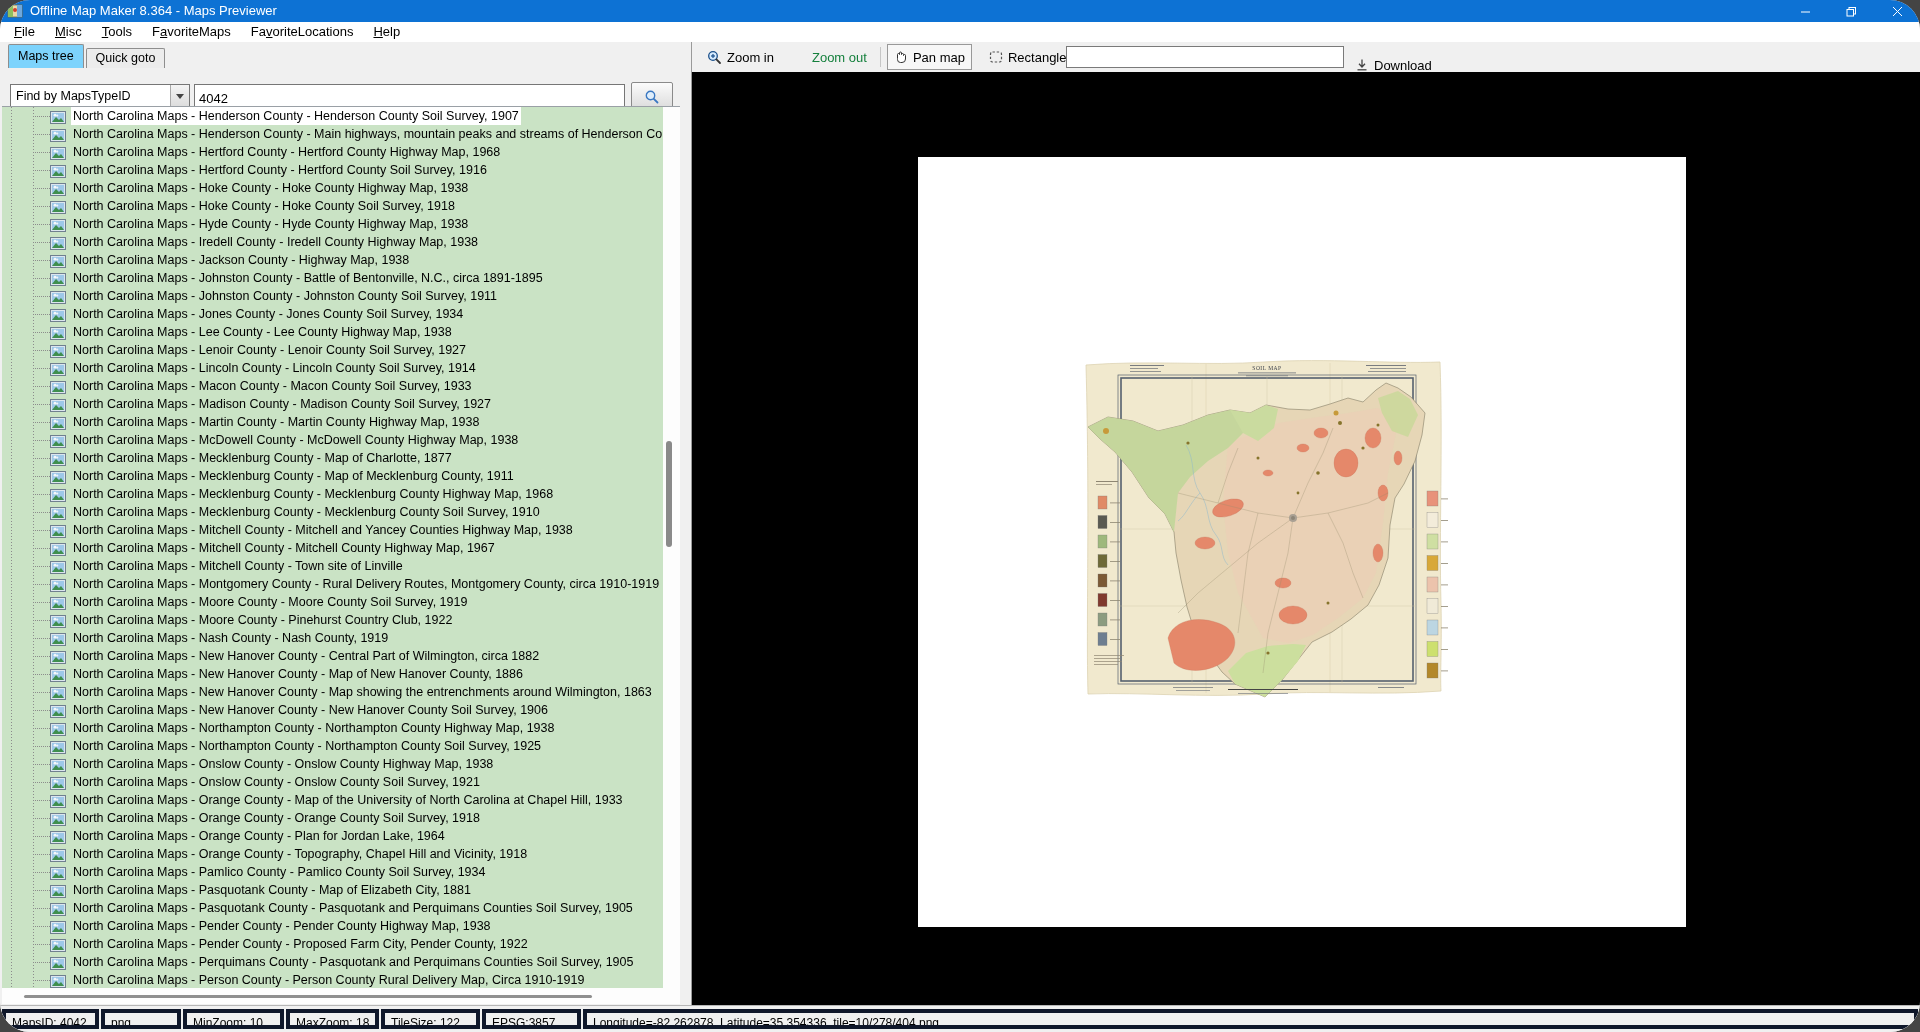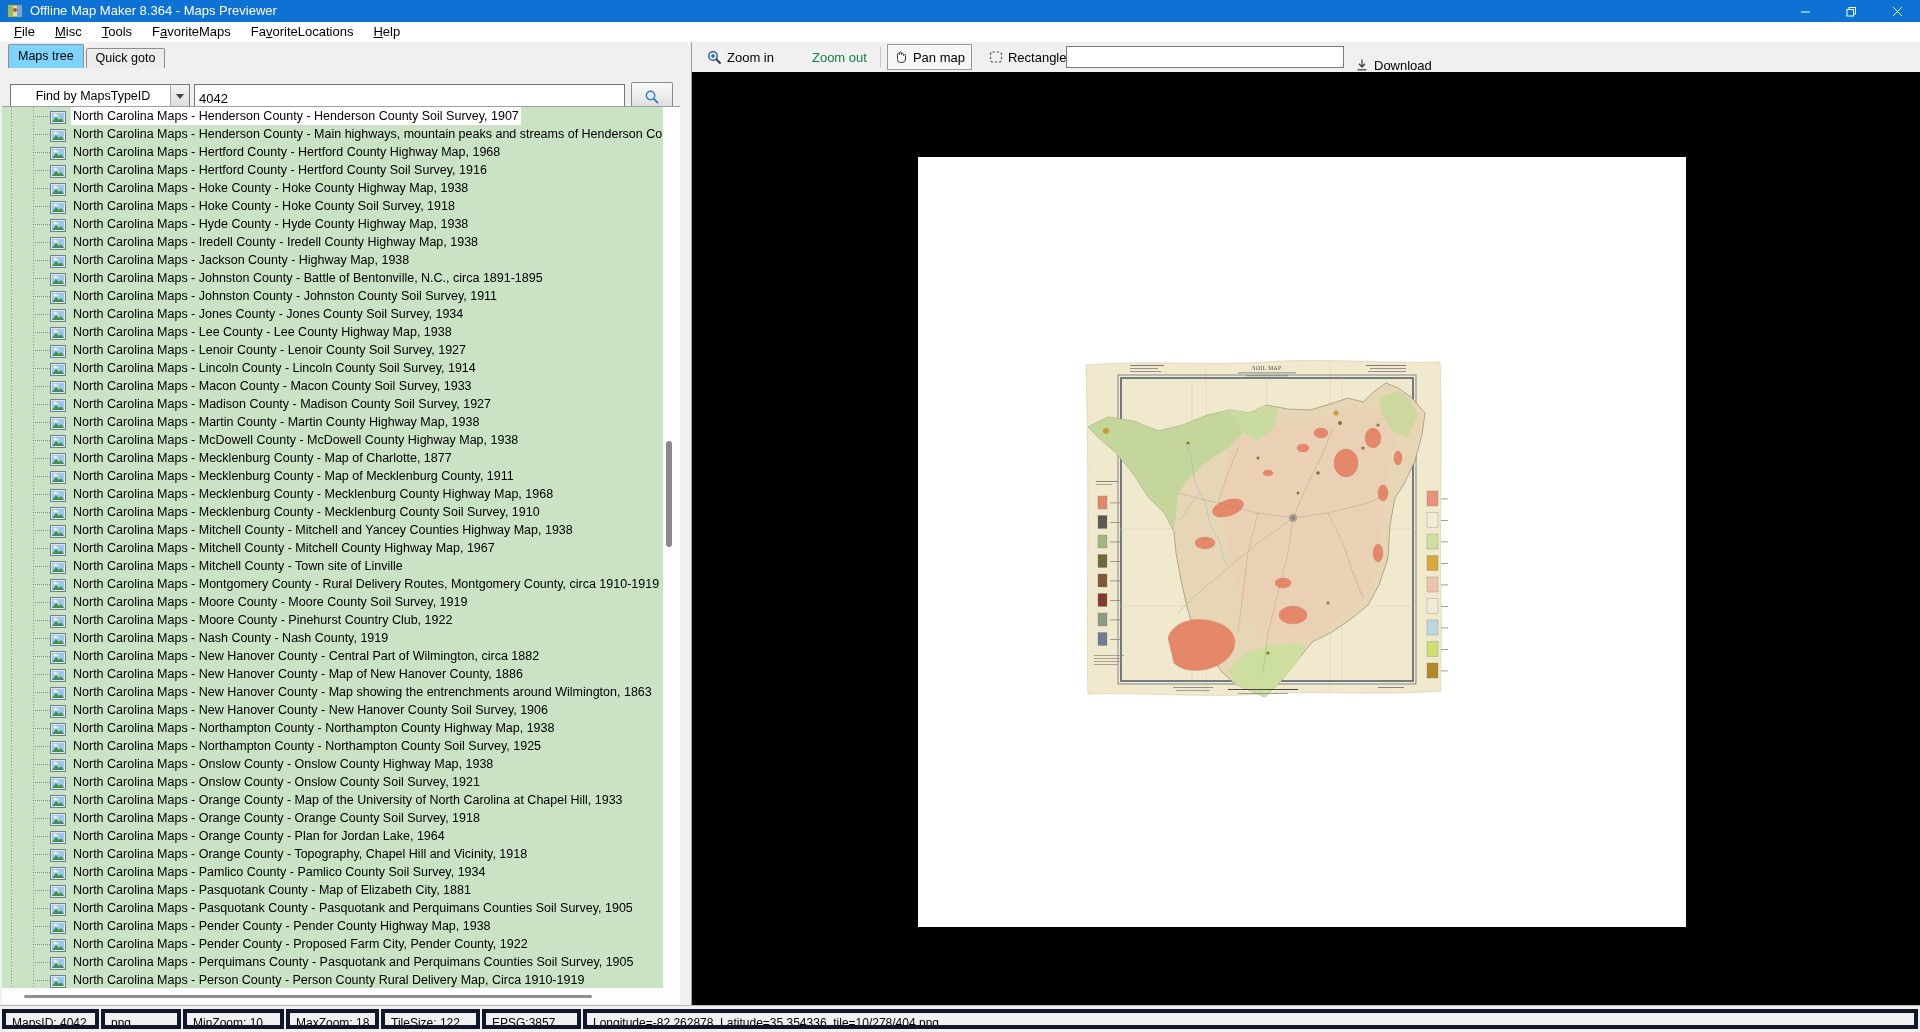--- a/index.html
+++ b/index.html
@@ -1,17 +1,17 @@
 <!DOCTYPE html>
 <html><head>
 <meta charset="utf-8">
 <style>
   html,body{margin:0;padding:0;background:#444;}
   #app{position:relative;width:1920px;height:1032px;background:#f0f0f0;overflow:hidden;
-       font-family:"Liberation Sans",sans-serif;color:#000;-webkit-font-smoothing:antialiased;}
+       font-family:"Liberation Sans",sans-serif;color:#000;border-radius:30px;-webkit-font-smoothing:antialiased;}
   
   #titlebar{position:absolute;left:0;top:0;width:1920px;height:22px;background:#0d72d4;
             display:flex;align-items:center;}
   #titlebar .app-icon{width:16px;height:16px;margin:0 7px 0 7px;flex:0 0 auto;}
   #titlebar .wtitle{color:#fff;font-size:13px;line-height:22px;white-space:nowrap;}
   #wincontrols{position:absolute;right:0;top:0;height:22px;display:flex;}
   .winbtn{width:46px;height:22px;display:flex;align-items:center;justify-content:center;}
   
   #menubar{position:absolute;left:0;top:22px;width:1920px;height:20px;background:#fff;
            display:flex;align-items:center;padding-left:4px;box-sizing:border-box;}
@@ -20,21 +20,21 @@
   
   #leftpanel{position:absolute;left:0;top:42px;width:692px;height:963px;background:#f0f0f0;
              border-right:1px solid #9a9a9a;box-sizing:border-box;}
   .tabstrip{position:absolute;left:0;top:2px;height:24px;display:flex;align-items:flex-end;padding-left:8px;}
   .tab{font-size:12.5px;border:1px solid #8e8e8e;border-bottom:none;padding:0 9px;
        background:#ececec;height:19px;line-height:19px;margin-right:2px;border-radius:2px 2px 0 0;}
   .tab.active{background:#7dd3fc;height:23px;line-height:23px;position:relative;z-index:2;}
   .searchrow{position:absolute;left:0;top:42px;width:692px;height:30px;}
   .combo{position:absolute;left:10px;top:0;width:180px;height:24px;background:#fff;
          border:1px solid #767676;box-sizing:border-box;display:flex;align-items:center;}
-  .combo .combo-label{flex:1;font-size:12.5px;padding-left:5px;white-space:nowrap;overflow:hidden;text-align:center;}
+  .combo .combo-label{flex:1;font-size:12.5px;padding-left:5px;white-space:nowrap;overflow:hidden;}
   .combo .combo-arrow{width:18px;height:22px;background:linear-gradient(#f4f4f4,#dcdcdc);
          border-left:1px solid #a9a9a9;display:flex;align-items:center;justify-content:center;}
   .combo .combo-arrow::after{content:"";border:4px solid transparent;border-top:5px solid #444;margin-top:5px;}
   .searchinput{position:absolute;left:194px;top:0;width:431px;height:24px;border:1px solid #767676;
          background:#fff;font-family:"Liberation Sans",sans-serif;font-size:13px;padding:13px 4px;box-sizing:border-box;}
   .searchbtn{position:absolute;left:631px;top:-2px;width:40px;height:28px;
          background:linear-gradient(#fbfbfb,#d9d9d9);border:1px solid #8a8a8a;border-radius:2px;
          display:flex;align-items:center;justify-content:center;}
   
   #tree{position:absolute;left:2px;top:64px;width:678px;height:882px;background:#fdfdfd;

